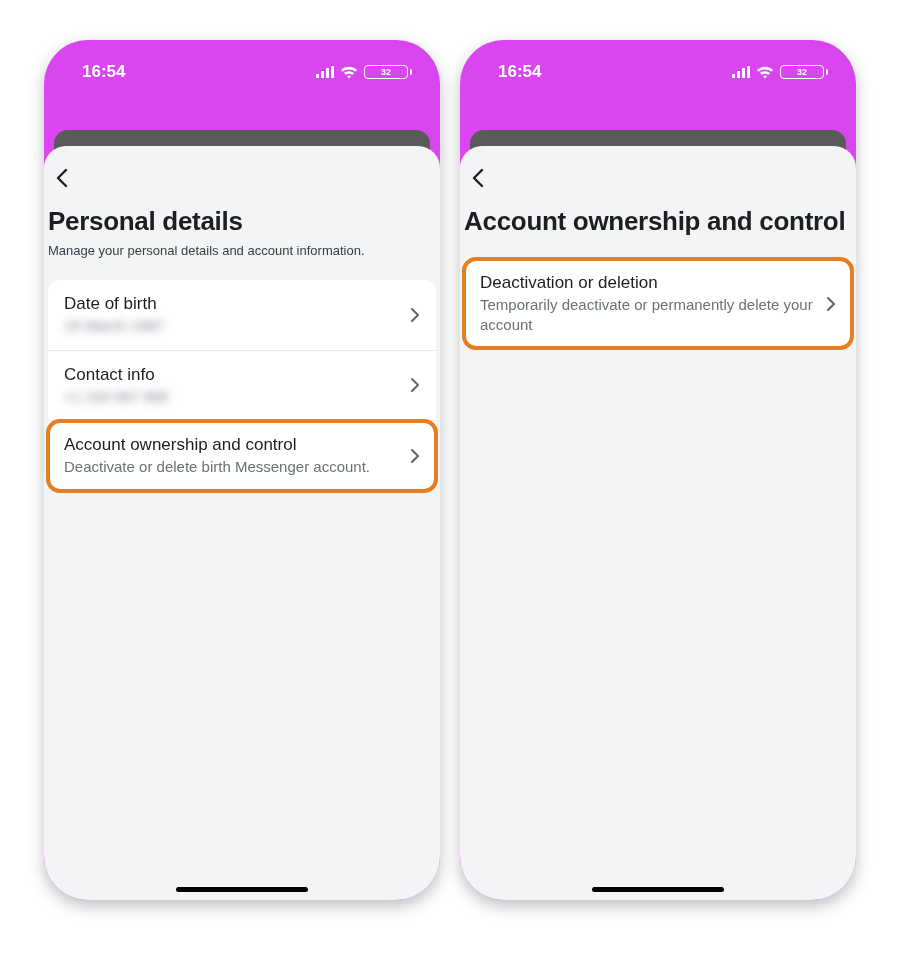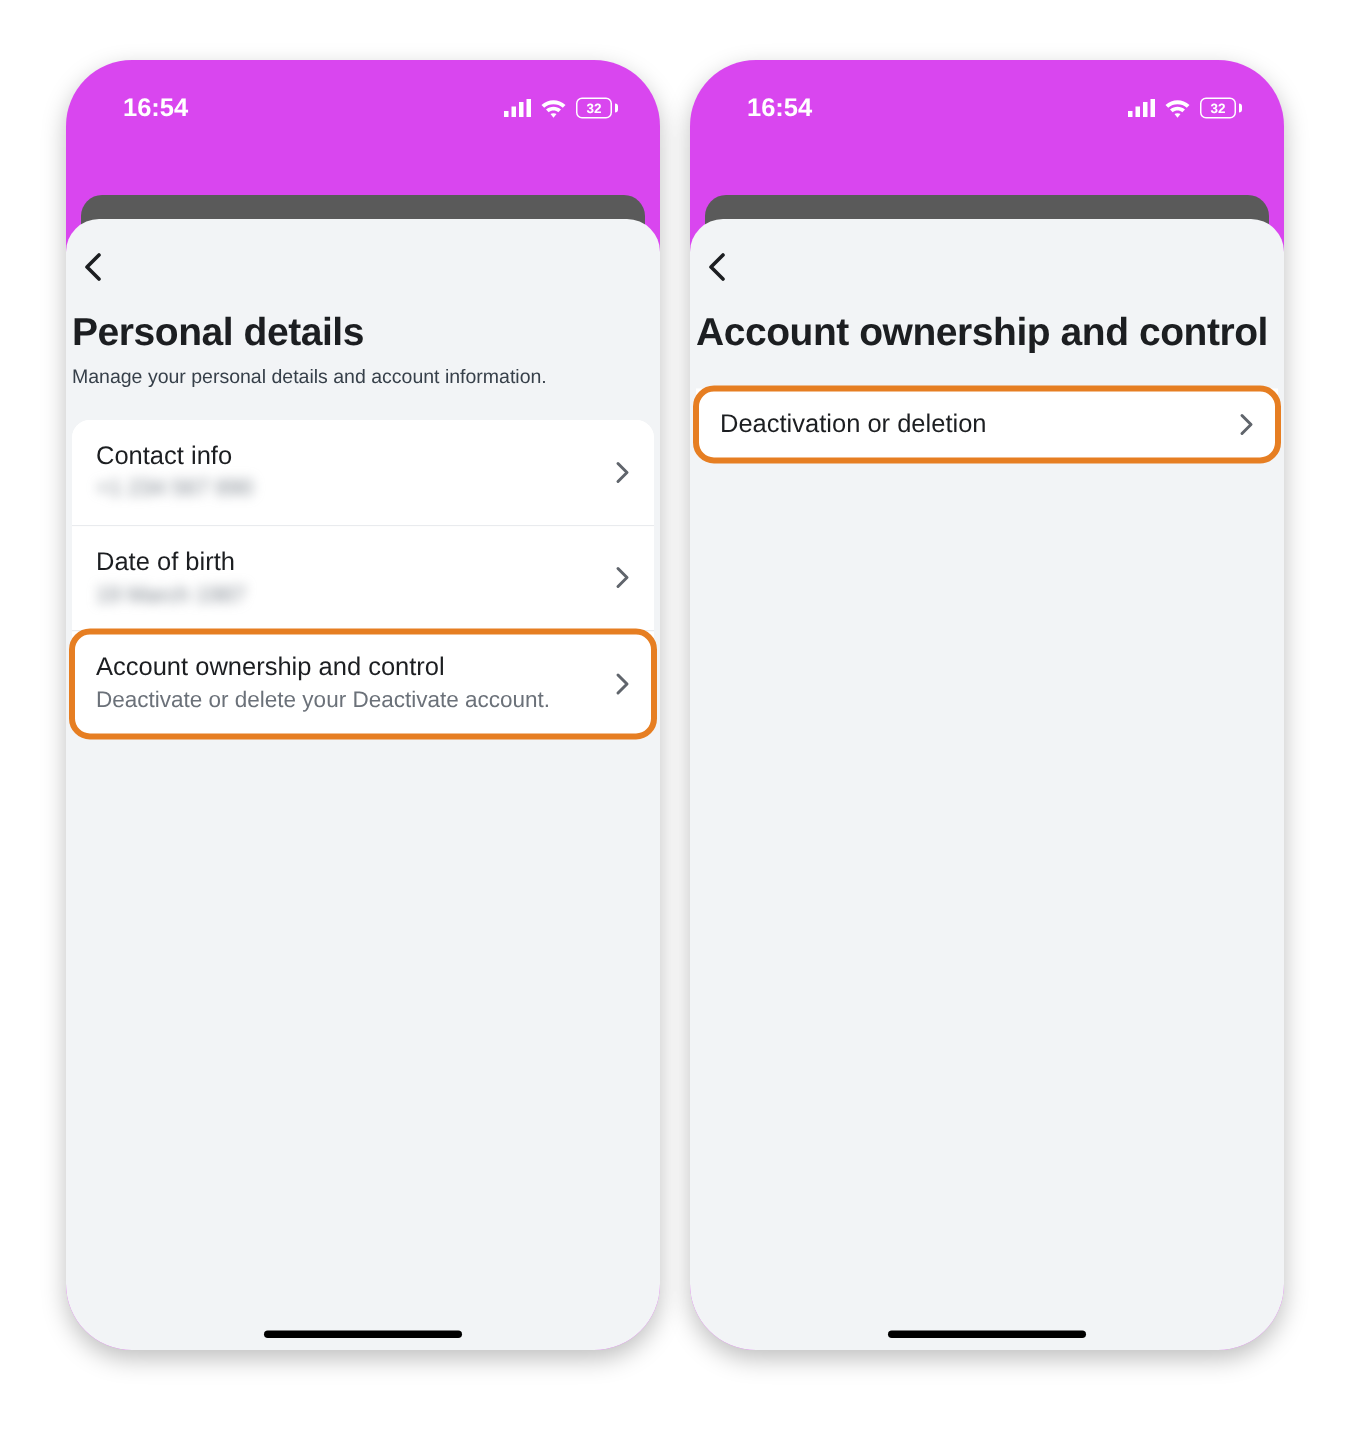--- a/index.html
+++ b/index.html
@@ -29,21 +29,21 @@
     justify-content: space-between;
     padding: 10px 28px 0 38px;
     color: #fff;
     font-weight: 600;
     font-size: 17px;
   }
   .status-right { display: flex; align-items: center; gap: 6px; }
   .status-right svg { display: block; }
   .battery-wrap { display: flex; align-items: center; gap: 2px; }
   .battery-box {
-    width: 24px; height: 14px; border: 1.3px solid #fff; border-radius: 4px;
+    width: 44px; height: 14px; border: 1.3px solid #fff; border-radius: 4px;
     display: flex; align-items: center; justify-content: center;
     font-size: 9px; font-weight: 700; line-height: 1; position: relative;
   }
   .battery-tip { width: 2px; height: 6px; background: #fff; border-radius: 0 2px 2px 0; }
 
   .bg-card {
     position: absolute;
     top: 90px; left: 10px; right: 10px; height: 40px;
     background: #5a5a5a;
     border-radius: 14px 14px 0 0;
@@ -142,41 +142,41 @@
       <svg width="14" height="20" viewBox="0 0 14 20">
           <path d="M11 2 L3 10 L11 18" stroke="#1c1e21" stroke-width="2.4" fill="none" stroke-linecap="round" stroke-linejoin="round"></path>
         </svg>
     </div>
     <div class="page-title">Personal details</div>
     <div class="page-sub">Manage your personal details and account information.</div>
 
     <div class="card">
       <div class="row">
         <div class="row-text">
-          <div class="row-title">Contact info</div>
-          <div class="row-sub blur">+1 234 567 890</div>
+          <div class="row-title">Date of birth</div>
+          <div class="row-sub blur">19 March 1987</div>
         </div>
         <svg class="chevron" width="10" height="16" viewBox="0 0 10 16">
             <path d="M2 2 L8 8 L2 14" stroke="currentColor" stroke-width="2" fill="none" stroke-linecap="round" stroke-linejoin="round"></path>
           </svg>
       </div>
       <div class="row">
         <div class="row-text">
-          <div class="row-title">Date of birth</div>
-          <div class="row-sub blur">19 March 1987</div>
+          <div class="row-title">Contact info</div>
+          <div class="row-sub blur">+1 234 567 890</div>
         </div>
         <svg class="chevron" width="10" height="16" viewBox="0 0 10 16">
             <path d="M2 2 L8 8 L2 14" stroke="currentColor" stroke-width="2" fill="none" stroke-linecap="round" stroke-linejoin="round"></path>
           </svg>
       </div>
       <div class="highlight">
         <div class="row" style="border-radius:0 0 12px 12px;border-bottom:none">
           <div class="row-text">
             <div class="row-title">Account ownership and control</div>
-            <div class="row-sub">Deactivate or delete your Deactivate account.</div>
+            <div class="row-sub">Deactivate or delete birth Messenger account.</div>
           </div>
           <svg class="chevron" width="10" height="16" viewBox="0 0 10 16">
               <path d="M2 2 L8 8 L2 14" stroke="currentColor" stroke-width="2" fill="none" stroke-linecap="round" stroke-linejoin="round"></path>
             </svg>
         </div>
       </div>
     </div>
   </div>
   <div class="home-indicator"></div>
 </div>
@@ -208,20 +208,21 @@
       <svg width="14" height="20" viewBox="0 0 14 20">
           <path d="M11 2 L3 10 L11 18" stroke="#1c1e21" stroke-width="2.4" fill="none" stroke-linecap="round" stroke-linejoin="round"></path>
         </svg>
     </div>
     <div class="page-title" style="margin-bottom:22px">Account ownership and control</div>
 
     <div class="card highlight">
       <div class="row single">
         <div class="row-text">
           <div class="row-title">Deactivation or deletion</div>
+          <div class="row-sub">Temporarily deactivate or permanently delete your account</div>
         </div>
         <svg class="chevron" width="10" height="16" viewBox="0 0 10 16">
             <path d="M2 2 L8 8 L2 14" stroke="currentColor" stroke-width="2" fill="none" stroke-linecap="round" stroke-linejoin="round"></path>
           </svg>
       </div>
     </div>
   </div>
   <div class="home-indicator"></div>
 </div>
 

